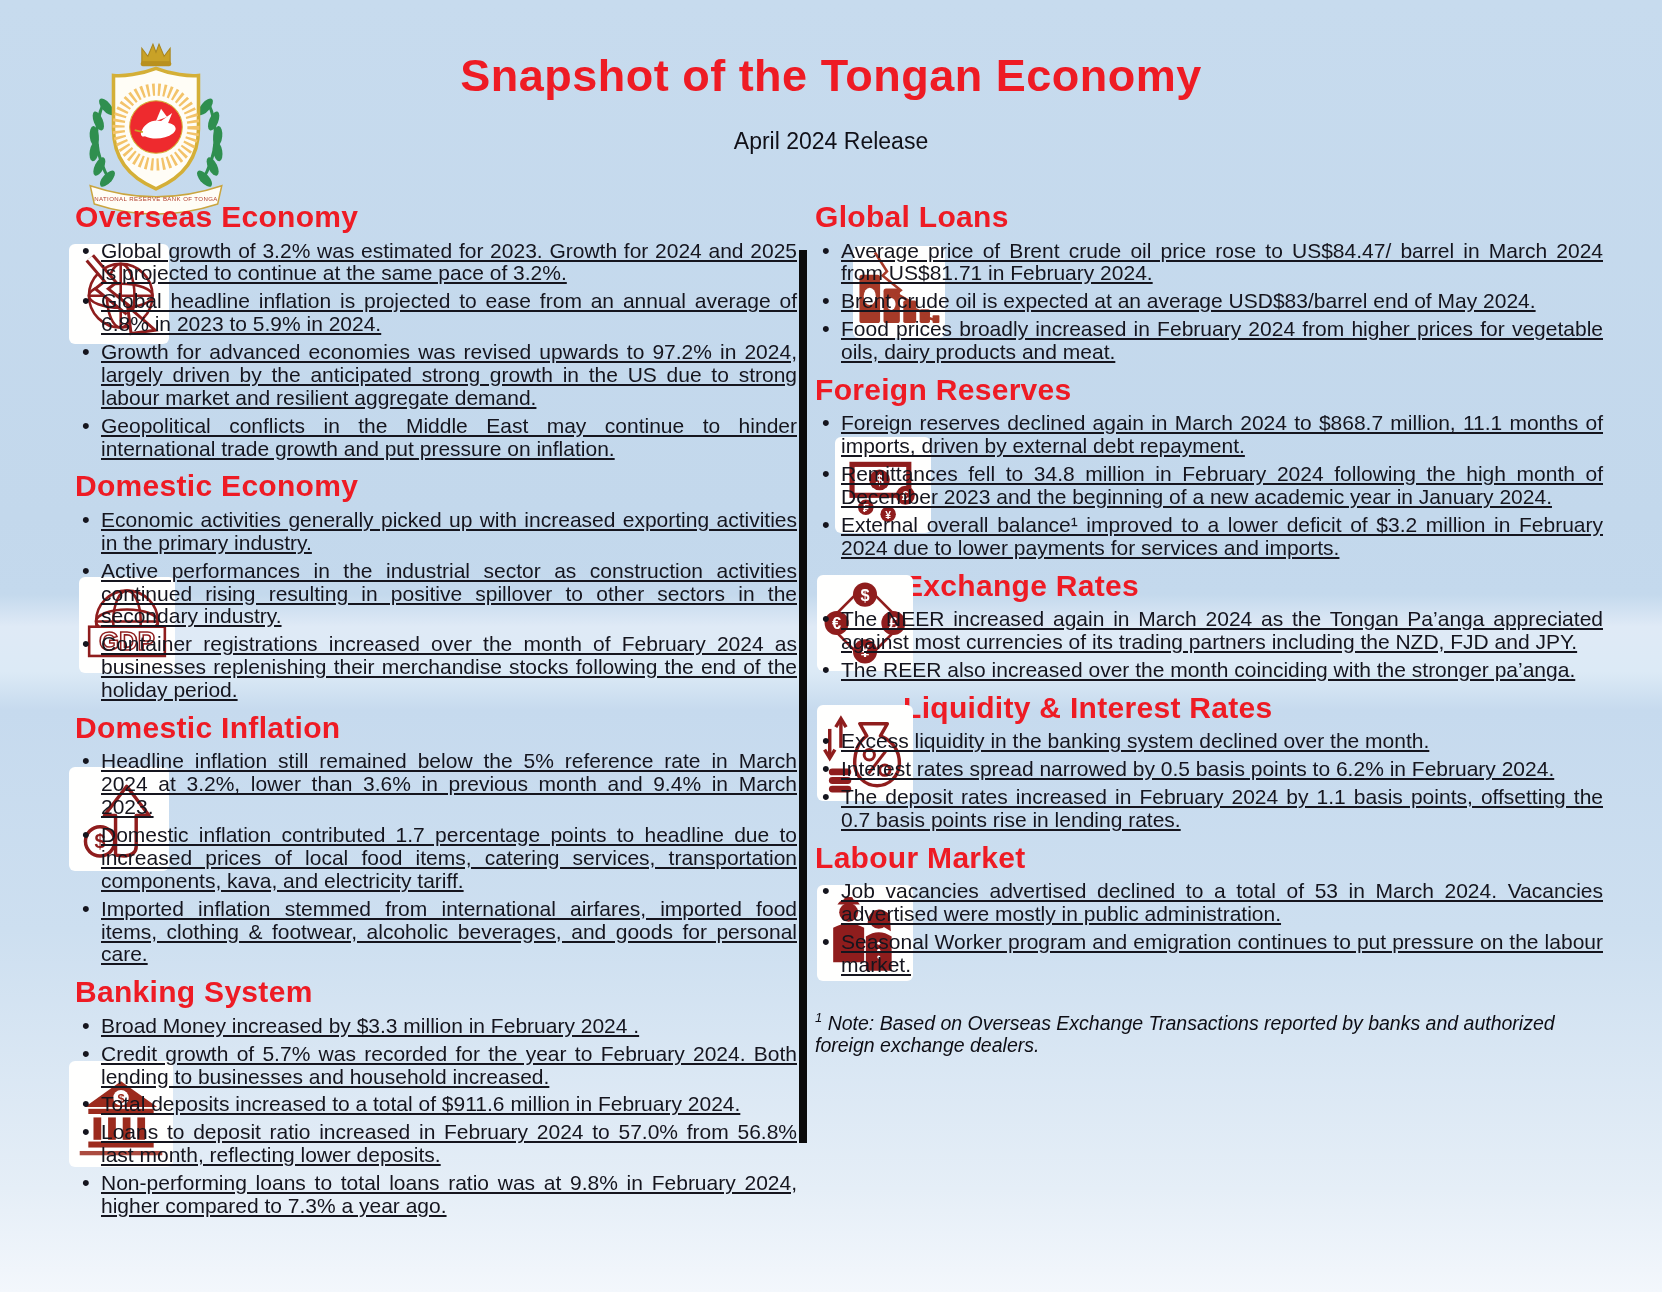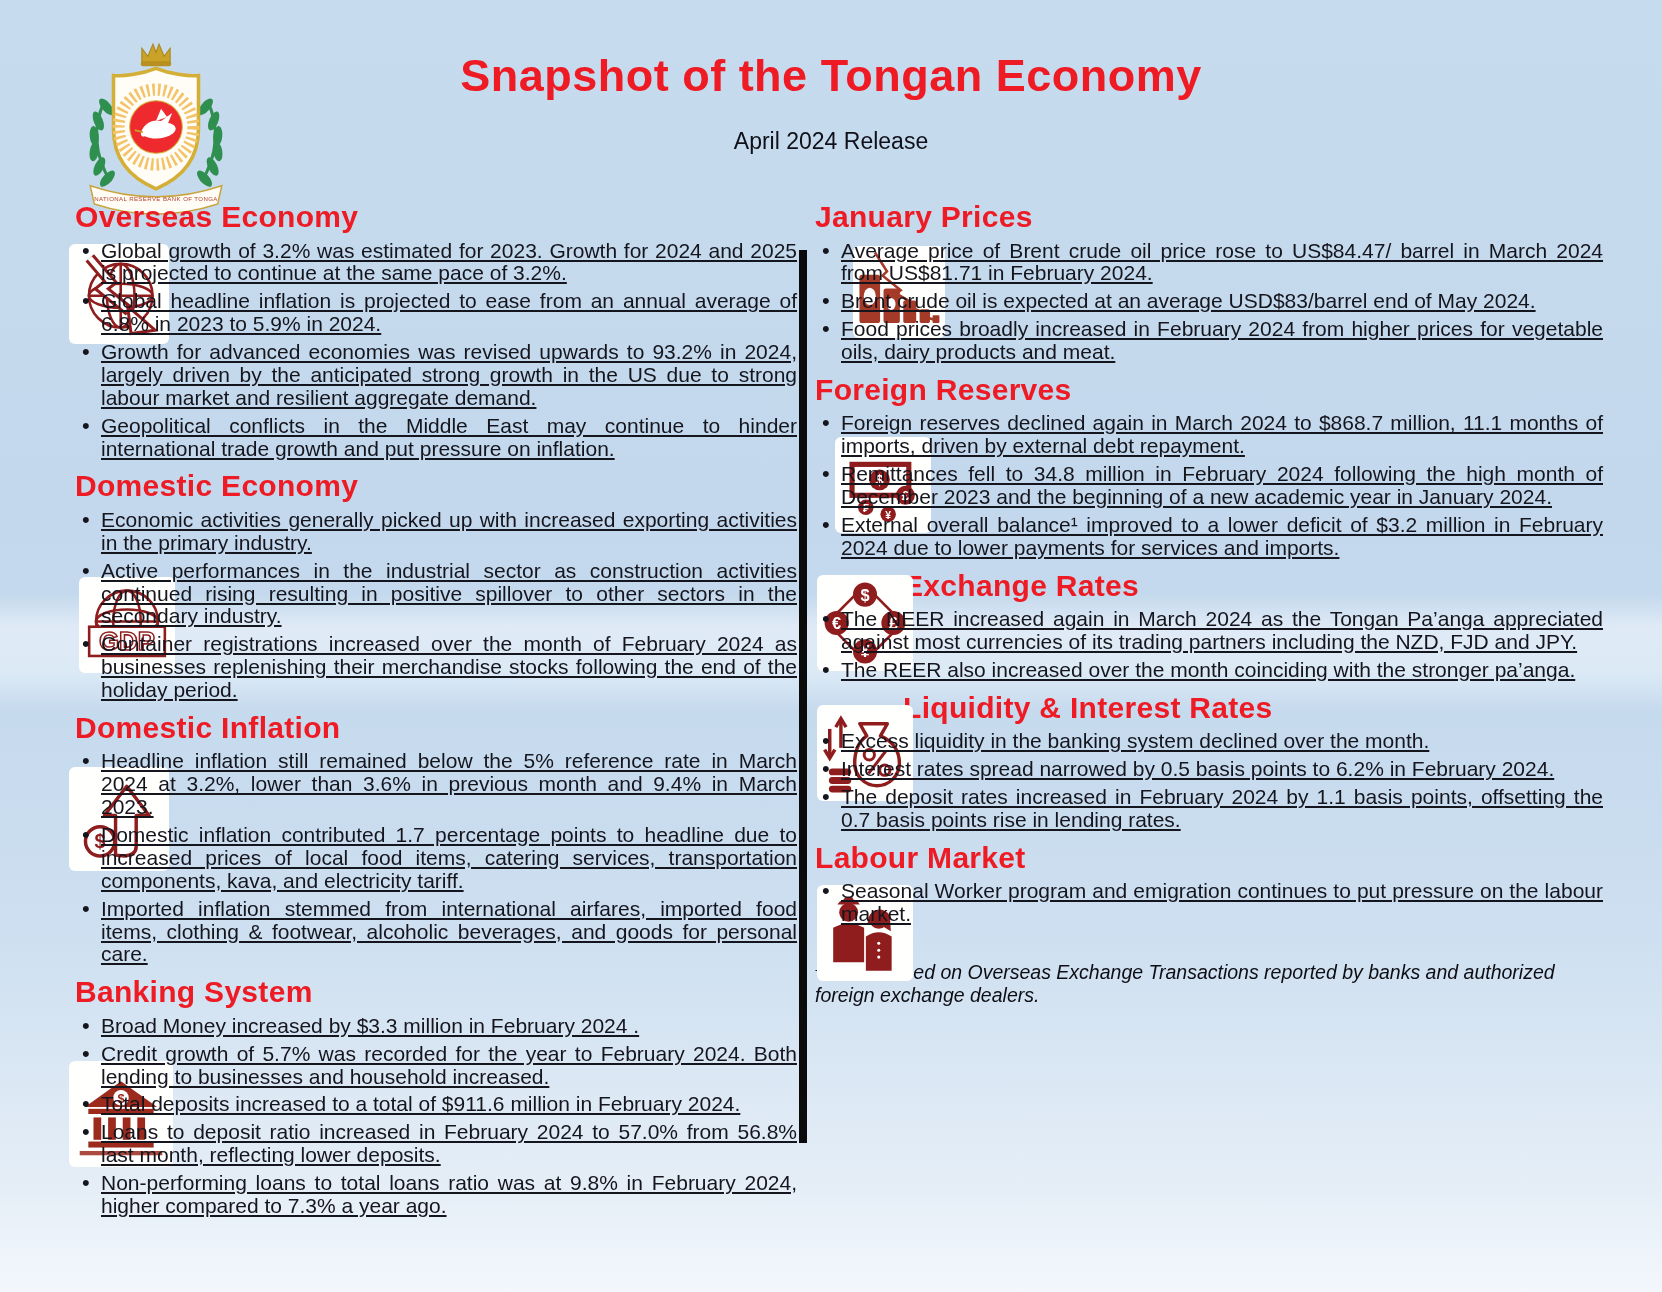--- a/index.html
+++ b/index.html
@@ -124,21 +124,21 @@
             <line x1="15" y1="52" x2="89" y2="52"></line>
           </g>
           <polyline points="16,8 40,36 30,44 62,70" fill="none" stroke="#8f1d1d" stroke-width="13"></polyline>
           <polyline points="16,8 40,36 30,44 62,70" fill="none" stroke="#ffffff" stroke-width="6"></polyline>
           <polygon points="60,64 92,92 64,96" fill="#ffffff" stroke="#8f1d1d" stroke-width="3.5"></polygon>
         </svg>
       </div>
       <ul class="bullets gut-l">
           <li>Global growth of 3.2% was estimated for 2023. Growth for 2024 and 2025 is projected to continue at the same pace of 3.2%.</li>
           <li>Global headline inflation is projected to ease from an annual average of 6.8% in 2023 to 5.9% in 2024.</li>
-          <li>Growth for advanced economies was revised upwards to 93.2% in 2024, largely driven by the anticipated strong growth in the US due to strong labour market and resilient aggregate demand.</li>
+          <li>Growth for advanced economies was revised upwards to 97.2% in 2024, largely driven by the anticipated strong growth in the US due to strong labour market and resilient aggregate demand.</li>
           <li>Geopolitical conflicts in the Middle East may continue to hinder international trade growth and put pressure on inflation.</li>
         </ul>
     </div>
 
     <div class="section">
       <h2>Domestic Economy</h2>
       <div class="icon-box ic-gdp">
         <svg viewBox="0 0 100 100">
           <g fill="none" stroke="#8f1d1d" stroke-width="3">
             <circle cx="50" cy="46" r="36"></circle>
@@ -198,21 +198,21 @@
           <li>Loans to deposit ratio increased in February 2024 to 57.0% from 56.8% last month, reflecting lower deposits.</li>
           <li>Non-performing loans to total loans ratio was at 9.8% in February 2024, higher compared to 7.3% a year ago.</li>
         </ul>
     </div>
 
   </div>
 
   <div class="col col-right">
 
     <div class="section">
-      <h2>January Prices</h2>
+      <h2>Global Loans</h2>
       <div class="icon-box ic-oil">
         <svg viewBox="0 0 100 100">
           <g fill="#a63a28">
             <rect x="4" y="30" width="24" height="56" rx="3"></rect>
             <rect x="32" y="46" width="19" height="40" rx="3"></rect>
             <rect x="55" y="60" width="15" height="26" rx="2"></rect>
             <rect x="74" y="70" width="12" height="16" rx="2"></rect>
             <rect x="89" y="77" width="8" height="9" rx="1"></rect>
           </g>
           <ellipse cx="16" cy="55" rx="7" ry="10" fill="#ffffff"></ellipse>
@@ -316,20 +316,21 @@
             <path d="M51,54 Q66,44 81,54 L81,94 L51,94 Z"></path>
           </g>
           <g fill="#ffffff">
             <circle cx="66" cy="62" r="1.8"></circle>
             <circle cx="66" cy="70" r="1.8"></circle>
             <circle cx="66" cy="78" r="1.8"></circle>
           </g>
         </svg>
       </div>
       <ul class="bullets gut-rs">
+          <li>Job vacancies advertised declined  to a total of 53 in March 2024. Vacancies advertised were mostly in public administration.</li>
           <li>Seasonal Worker program and emigration continues to put pressure on the labour market.</li>
         </ul>
     </div>
 
     <div class="footnote">
       <sup>1</sup>
       <span>Note: Based on Overseas Exchange Transactions reported by banks and authorized foreign exchange dealers.</span>
     </div>
 
   </div>

